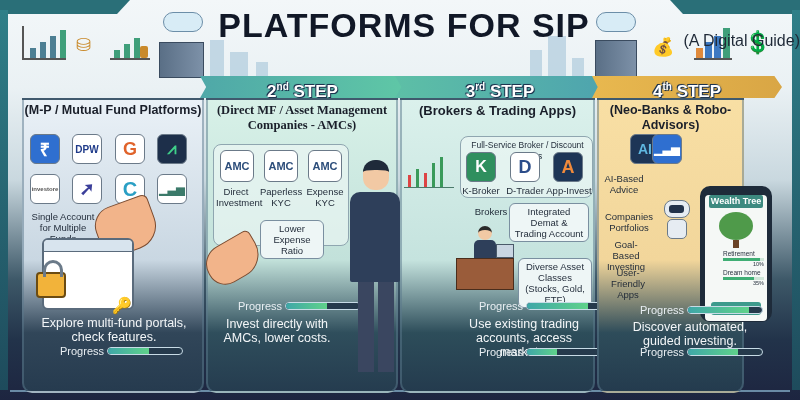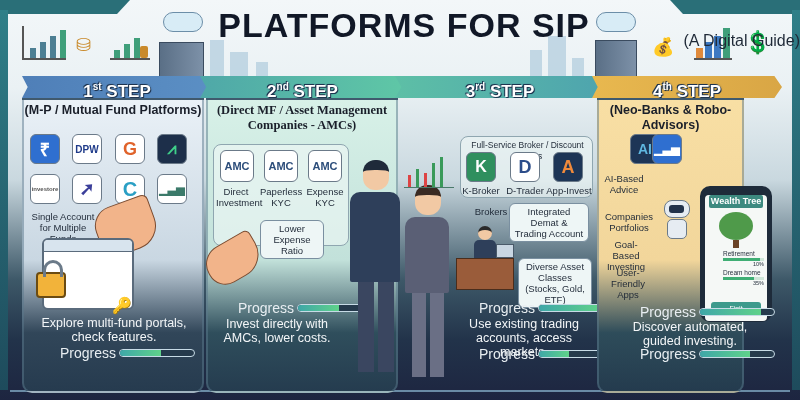--- a/index.html
+++ b/index.html
@@ -30,21 +30,21 @@
   .app { position: absolute; width: 30px; height: 30px; border-radius: 6px; border: 1.5px solid #6b7a89; display: flex; align-items: center; justify-content: center; font-weight: 900; font-size: 13px; background: #fff; }
   .small { position: absolute; font-size: 9.5px; color: #1f2937; text-align: center; line-height: 11px; }
   .bubble { position: absolute; background: #eef6f6; border: 1.5px solid #7a8fa0; border-radius: 6px; font-size: 9.5px; color: #1f2937; text-align: center; line-height: 11px; padding: 2px 4px; }
   .kyc { position: absolute; left: 42px; top: 238px; width: 92px; height: 72px; background: #fff; border: 2px solid #5a6b7c; border-radius: 6px; }
   .kyc .bar { height: 12px; background: #d8e4ee; border-bottom: 1px solid #5a6b7c; border-radius: 4px 4px 0 0; }
   .kyc .t { font-weight: 900; font-size: 30px; color: #1d2a44; text-align: center; line-height: 40px; }
   .lock { position: absolute; left: 36px; top: 272px; width: 30px; height: 26px; background: #f2b33a; border: 2px solid #6b4b12; border-radius: 4px; }
   .lock:before { content: ""; position: absolute; left: 5px; top: -14px; width: 14px; height: 14px; border: 3px solid #6b7a89; border-bottom: none; border-radius: 10px 10px 0 0; }
   .desc { position: absolute; color: #f3f6f8; font-size: 12.5px; text-align: center; line-height: 14px; }
   .prog { position: absolute; display: flex; align-items: center; gap: 3px; }
-  .prog .lbl { font-size: 14px; color: #e8eef2; padding-left: 12px; }
+  .prog .lbl { font-size: 11px; color: #e8eef2; padding-left: 12px; }
   .prog .track { width: 76px; height: 8px; border: 1.5px solid #c7dbe6; border-radius: 5px; background: #253a4c; overflow: hidden; }
   .prog .fill { height: 100%; background: linear-gradient(90deg,#3fa7a8,#5fd28a); }
   .person { position: absolute; }
   .phone { position: absolute; left: 700px; top: 186px; width: 72px; height: 136px; background: #1e2b3a; border-radius: 10px; padding: 5px; }
   .phone .scr { background: #f5f8f6; width: 100%; height: 100%; border-radius: 4px; position: relative; }
   .phone .hdr { background: #3d8a80; color: #fff; font-size: 9px; font-weight: 700; text-align: center; line-height: 13px; margin: 4px; border-radius: 2px; }
   .tree { width: 34px; height: 28px; background: #4f9a4a; border-radius: 50%; margin: 2px auto 0; position: relative; }
   .goal { font-size: 6.5px; color: #1f2937; margin: 2px 3px 0 18px; position: relative; }
   .goal .gb { height: 3px; background: #cfe6d8; margin-top: 1px; }
   .goal .gb i { display: block; height: 100%; background: #3fae74; }
@@ -96,23 +96,20 @@
     <div style="position:absolute;left:2px;bottom:0;width:7px;height:10px;background:#e08a3b"></div>
     <div style="position:absolute;left:11px;bottom:0;width:7px;height:16px;background:#3d79c2"></div>
     <div style="position:absolute;left:20px;bottom:0;width:7px;height:22px;background:#3d79c2"></div>
     <div style="position:absolute;left:29px;bottom:0;width:7px;height:30px;background:#3f9f7a"></div>
   </div>
   <div class="deco-icon" style="left:744px;top:30px;font-size:22px;color:#2f8a5e;">💲</div>
 
   <div class="title">PLATFORMS FOR SIP</div>
   <div class="subtitle">(A Digital Guide)</div>
 
-  <div class="banner" style="left:22px;width:190px;background:linear-gradient(90deg,#4f7fb8,#5b8fc4);">
-    <span>1</span><sup>st</sup> <span>STEP</span>
-  </div>
   <div class="banner" style="left:200px;width:205px;background:linear-gradient(90deg,#4fa8a8,#5fc7a6);">
     <span>2</span><sup>nd</sup> <span>STEP</span>
   </div>
   <div class="banner" style="left:395px;width:210px;background:linear-gradient(90deg,#5dbfa6,#4ea4ae);">
     <span>3</span><sup>rd</sup> <span>STEP</span>
   </div>
   <div class="banner" style="left:592px;width:190px;background:linear-gradient(90deg,#e8b84f,#d9a645);">
     <span>4</span><sup>th</sup> <span>STEP</span>
   </div>
 
@@ -172,20 +169,23 @@
   </div>
   <div class="person" style="left:405px;top:185px;width:46px;height:200px;">
     <div style="width:26px;height:30px;margin:0 auto;background:#f2c9a4;border-radius:12px;border-top:10px solid #3a2a22;"></div>
     <div style="width:44px;height:76px;background:#5a5f75;border-radius:10px 10px 2px 2px;margin-top:2px;"></div>
     <div style="display:flex;gap:4px;justify-content:center;">
         <div style="width:14px;height:84px;background:#6a6f85;"></div>
         <div style="width:14px;height:84px;background:#6a6f85;"></div>
       </div>
   </div>
 
+  <div class="card c3">
+    <div class="sub" style="font-size:13px;">(Brokers &amp; Trading Apps)</div>
+  </div>
   <div style="position:absolute;left:460px;top:136px;width:133px;height:62px;border:1.5px solid #8fa6b0;border-radius:8px;background:rgba(240,248,246,.6);"></div>
   <div class="small" style="left:460px;top:140px;width:135px;font-size:8.5px;">Full-Service Broker / Discount Brokers</div>
   <div class="app" style="left:466px;top:152px;background:#2f8f5e;color:#fff;font-size:16px;">K</div>
   <div class="app" style="left:510px;top:152px;color:#2c4d8a;font-size:18px;">D</div>
   <div class="app" style="left:553px;top:152px;background:#1d3556;color:#f08a3b;font-size:18px;">A</div>
   <div class="small" style="left:460px;top:185px;width:42px;">K-Broker</div>
   <div class="small" style="left:504px;top:185px;width:42px;">D-Trader</div>
   <div class="small" style="left:546px;top:185px;width:46px;">App-Invest</div>
   <div style="position:absolute;left:404px;top:148px;width:50px;height:40px;border-bottom:1.5px solid #4a7a6a;">
     <div style="position:absolute;left:4px;bottom:0;width:3px;height:12px;background:#d44"></div>

